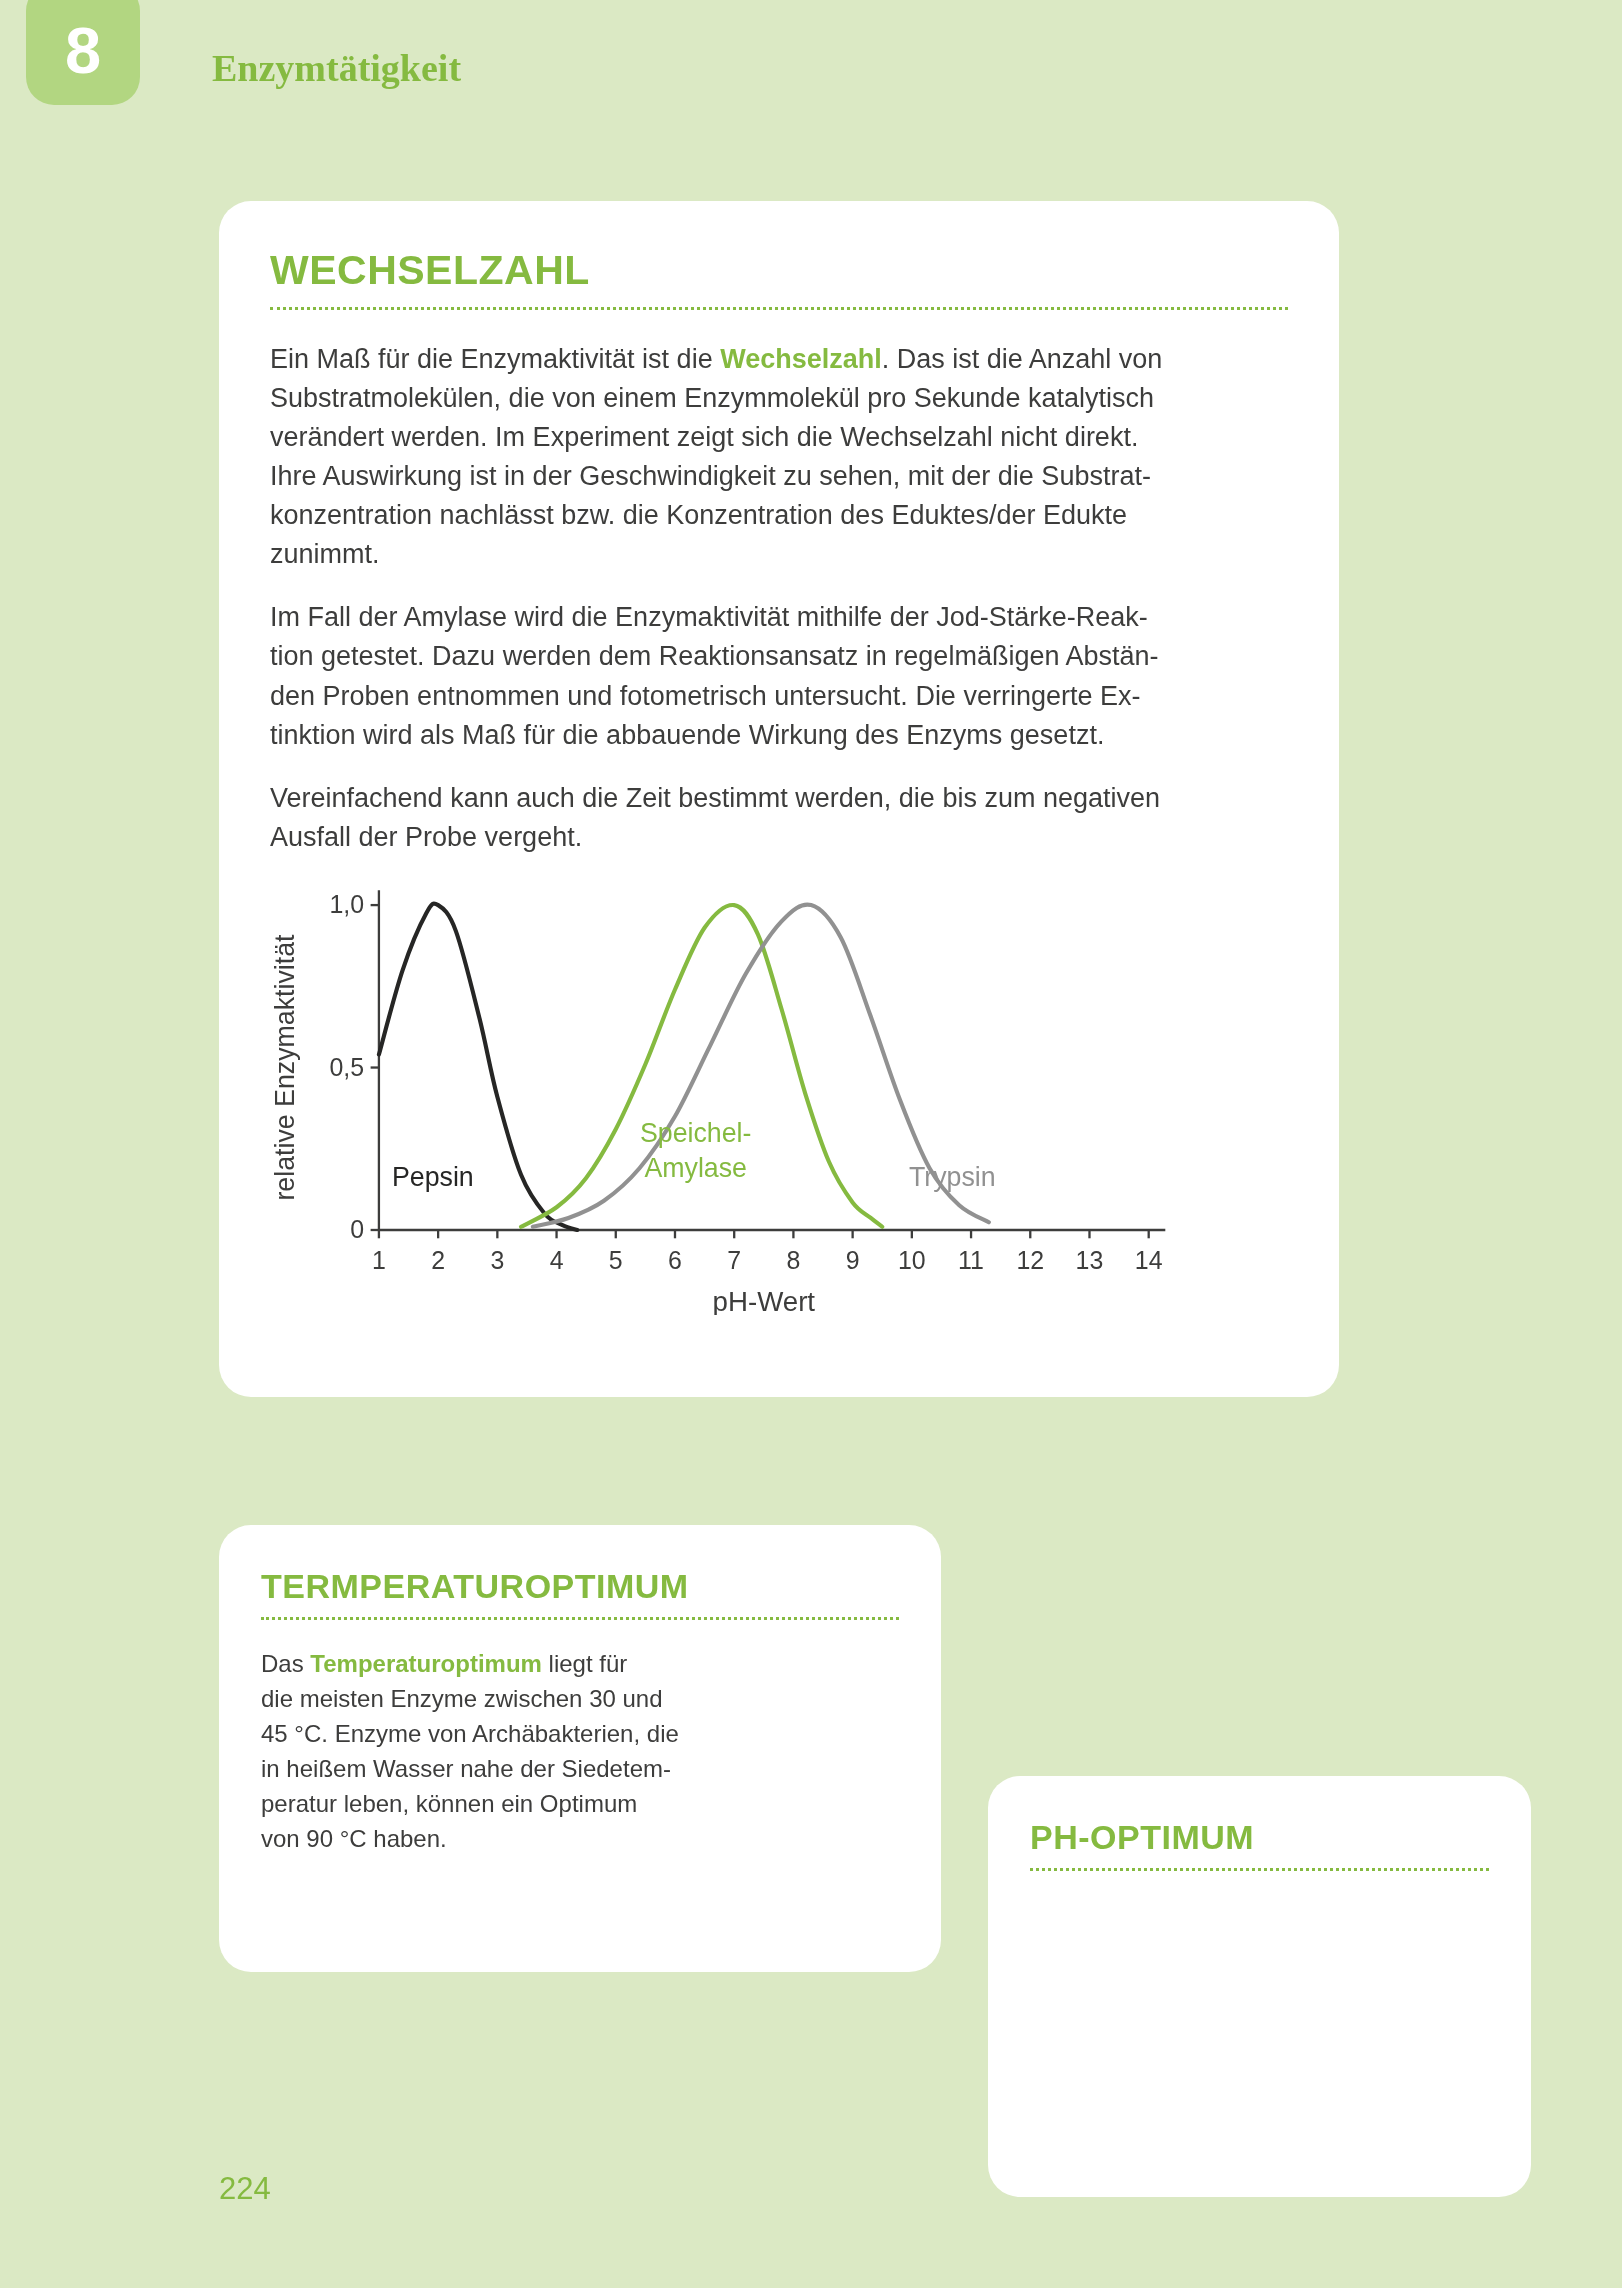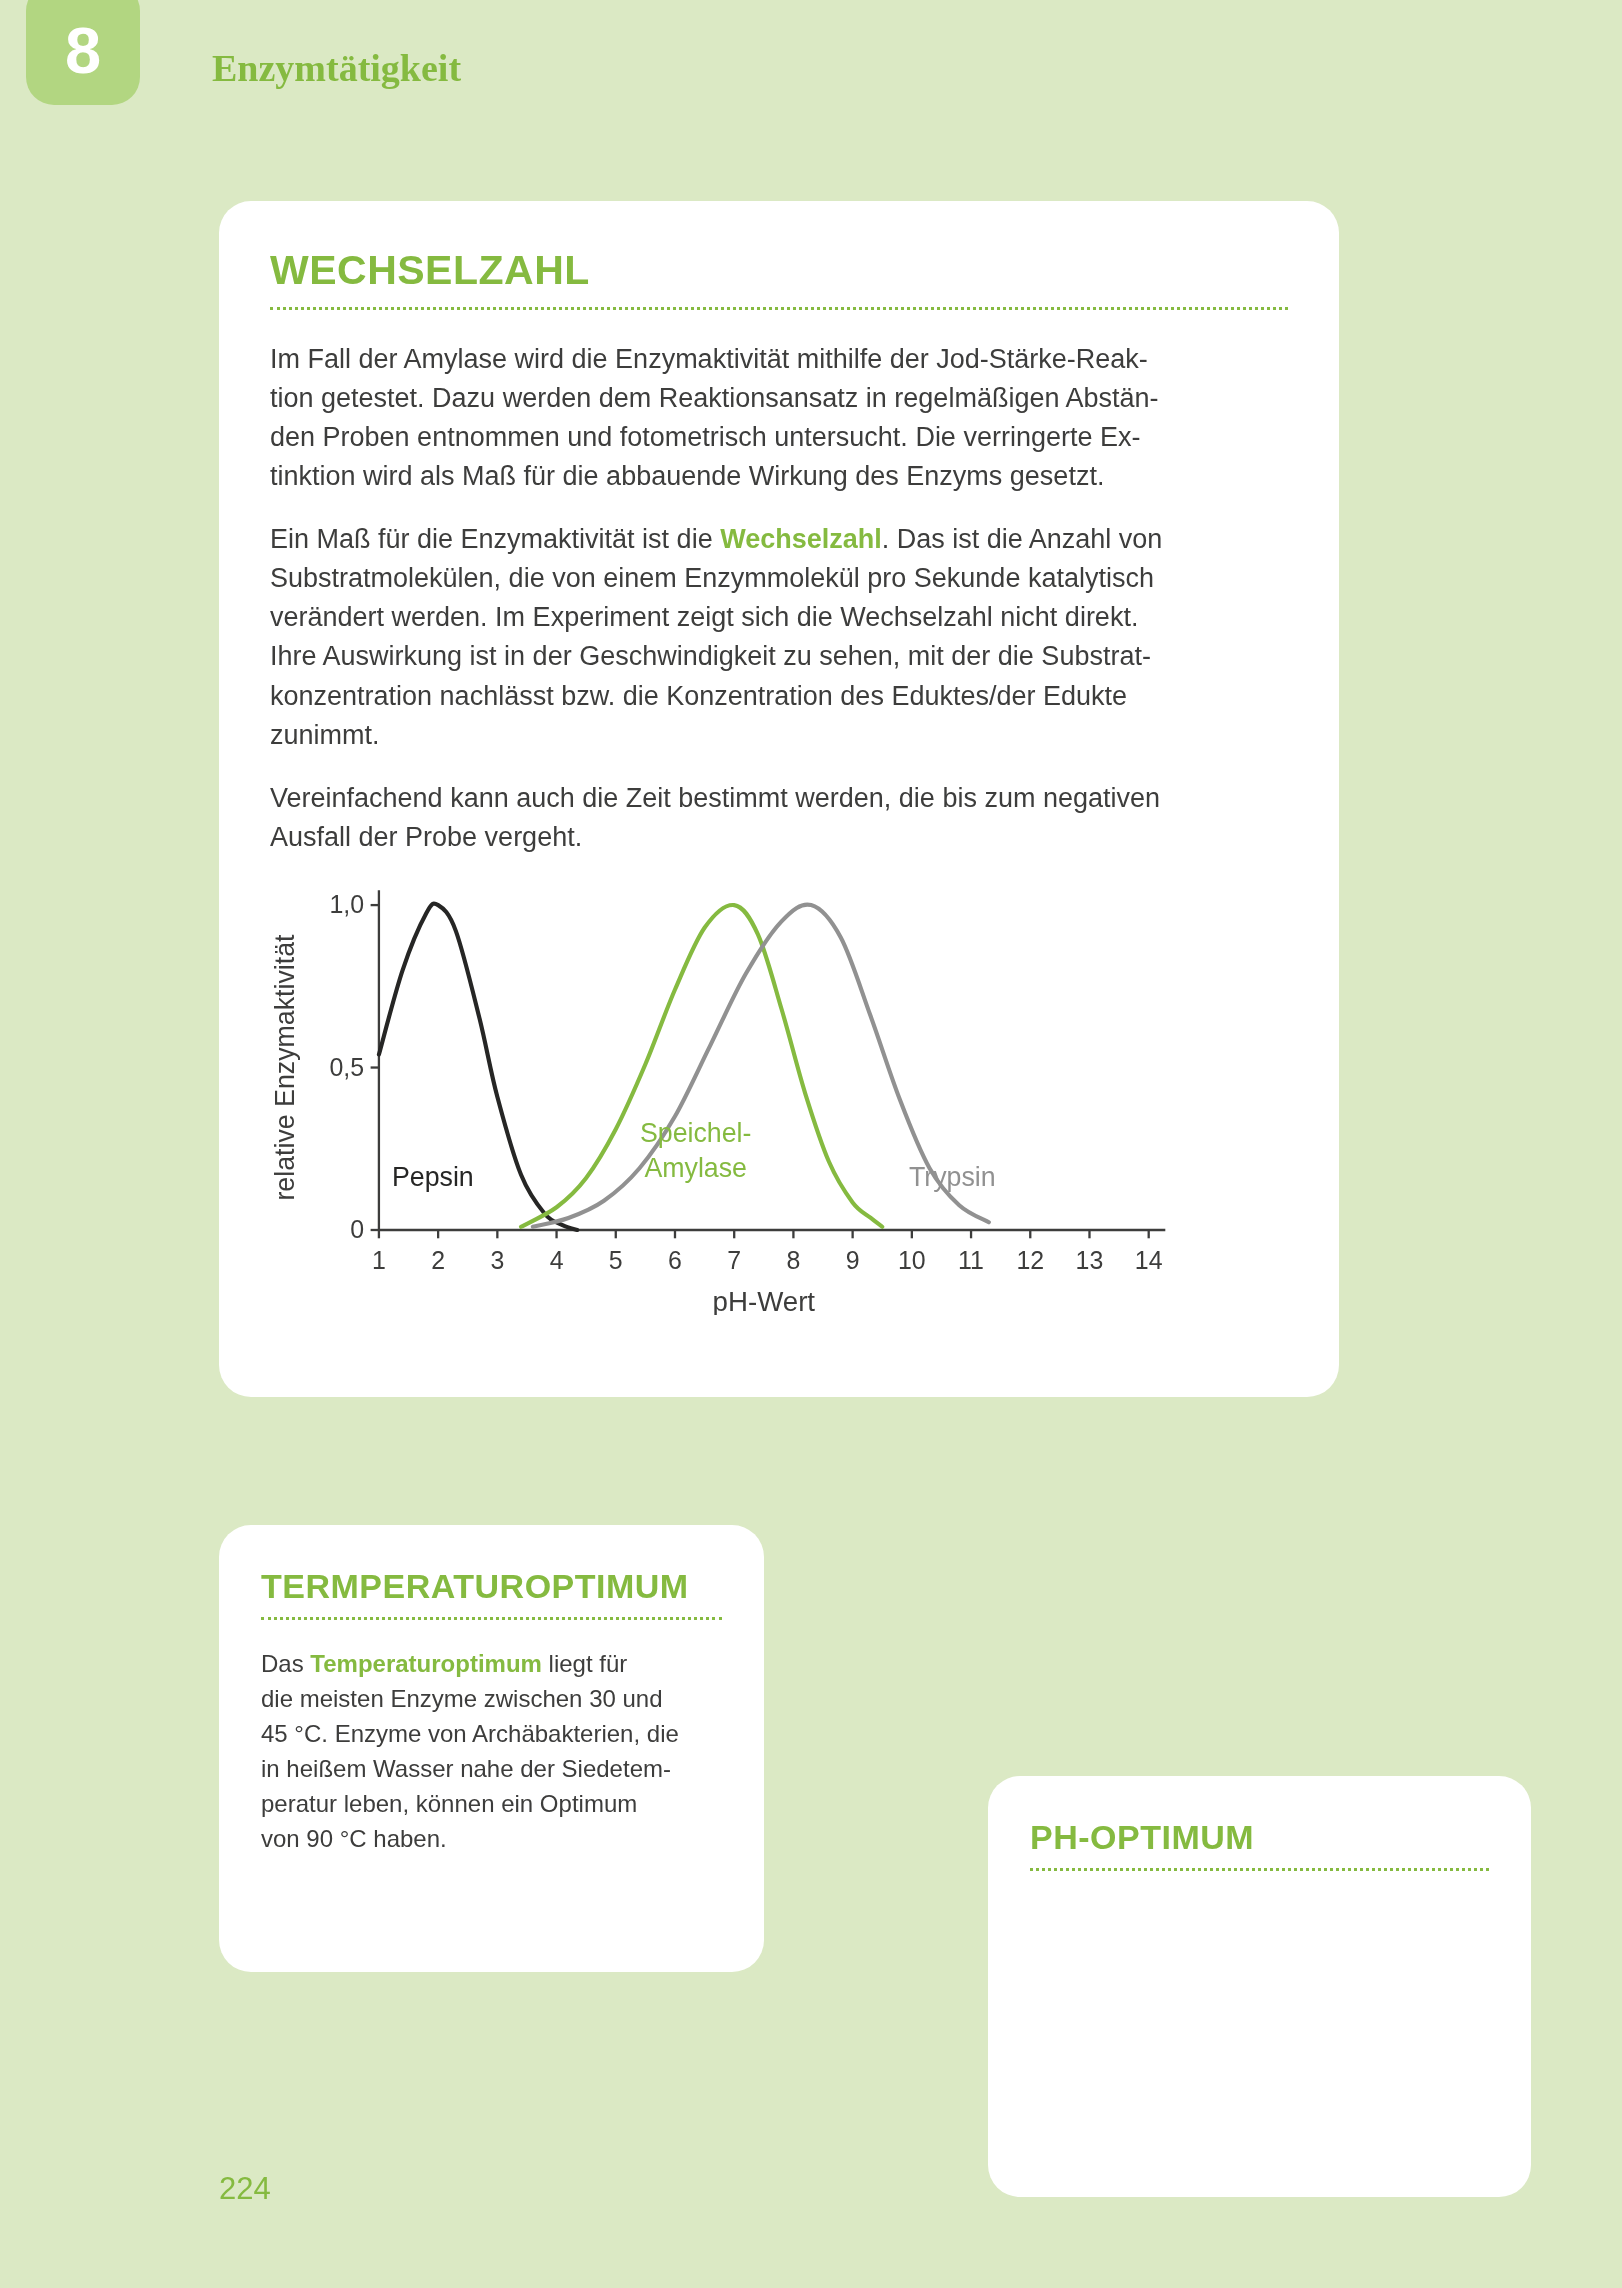--- a/index.html
+++ b/index.html
@@ -28,21 +28,21 @@
     font-size:38px; font-weight:bold;
     color:var(--accent-green, #85ba40);
     font-family:Liberation Serif, serif;
   }
   .card {
     position:absolute;
     background:var(--card-background, #ffffff);
     border-radius:32px;
   }
   #card-wechselzahl { left:219px; top:201px; width:1120px; height:1196px; padding:46px 51px; }
-  #card-temp        { left:219px; top:1525px; width:545px;  height:447px;  padding:42px 42px; }
+  #card-temp        { left:219px; top:1525px; width:722px;  height:447px;  padding:42px 42px; }
   #card-ph          { left:988px; top:1733px; width:543px; height:421px;  padding:42px 42px;margin-top:43px; }
   .card h2 {
     color:var(--accent-green, #85ba40);
     font-weight:bold; letter-spacing:0.5px;
   }
   #card-wechselzahl h2 { font-size:41px; }
   #card-temp h2, #card-ph h2 { font-size:34px; }
   .dotted {
     border-bottom:3.7px dotted var(--accent-green, #85ba40);
     margin-top:13px; margin-bottom:29.5px;
@@ -71,30 +71,30 @@
 
 <div class="chapter-box">
   <span class="num">8</span>
 </div>
 
 <h1 class="chapter-title">Enzymtätigkeit</h1>
 
 <section class="card" id="card-wechselzahl">
   <h2>WECHSELZAHL</h2>
   <div class="dotted"></div>
-  <p class="body-text para"><span>Im Fall der Amylase wird die Enzymaktivität mithilfe der Jod-Stärke-Reak-
-tion getestet. Dazu werden dem Reaktionsansatz in regelmäßigen Abstän-
-den Proben entnommen und fotometrisch untersucht. Die verringerte Ex-
-tinktion wird als Maß für die abbauende Wirkung des Enzyms gesetzt.</span></p>
   <p class="body-text para"><span>Ein Maß für die Enzymaktivität ist die </span><span class="accent">Wechselzahl</span><span>. Das ist die Anzahl von
 Substratmolekülen, die von einem Enzymmolekül pro Sekunde katalytisch
 verändert werden. Im Experiment zeigt sich die Wechselzahl nicht direkt.
 Ihre Auswirkung ist in der Geschwindigkeit zu sehen, mit der die Substrat-
 konzentration nachlässt bzw. die Konzentration des Eduktes/der Edukte
 zunimmt.</span></p>
+  <p class="body-text para"><span>Im Fall der Amylase wird die Enzymaktivität mithilfe der Jod-Stärke-Reak-
+tion getestet. Dazu werden dem Reaktionsansatz in regelmäßigen Abstän-
+den Proben entnommen und fotometrisch untersucht. Die verringerte Ex-
+tinktion wird als Maß für die abbauende Wirkung des Enzyms gesetzt.</span></p>
   <p class="body-text para"><span>Vereinfachend kann auch die Zeit bestimmt werden, die bis zum negativen
 Ausfall der Probe vergeht.</span></p>
   <div id="chart-wrap">
     <svg id="ph-chart" viewBox="0 0 1000 470" width="923" height="434">
         <line x1="118" y1="378" x2="970" y2="378" stroke="#3d3d3c" stroke-width="2.5"></line>
         <line x1="118" y1="378" x2="118" y2="10" stroke="#3d3d3c" stroke-width="2.5"></line>
         <g>
           <line x1="118" y1="378" x2="118" y2="387" stroke="#3d3d3c" stroke-width="2.5"></line>
           <text x="118" y="420" text-anchor="middle" font-size="27" fill="#3d3d3c">1</text>
           <line x1="182.15384615384616" y1="378" x2="182.15384615384616" y2="387" stroke="#3d3d3c" stroke-width="2.5"></line>

